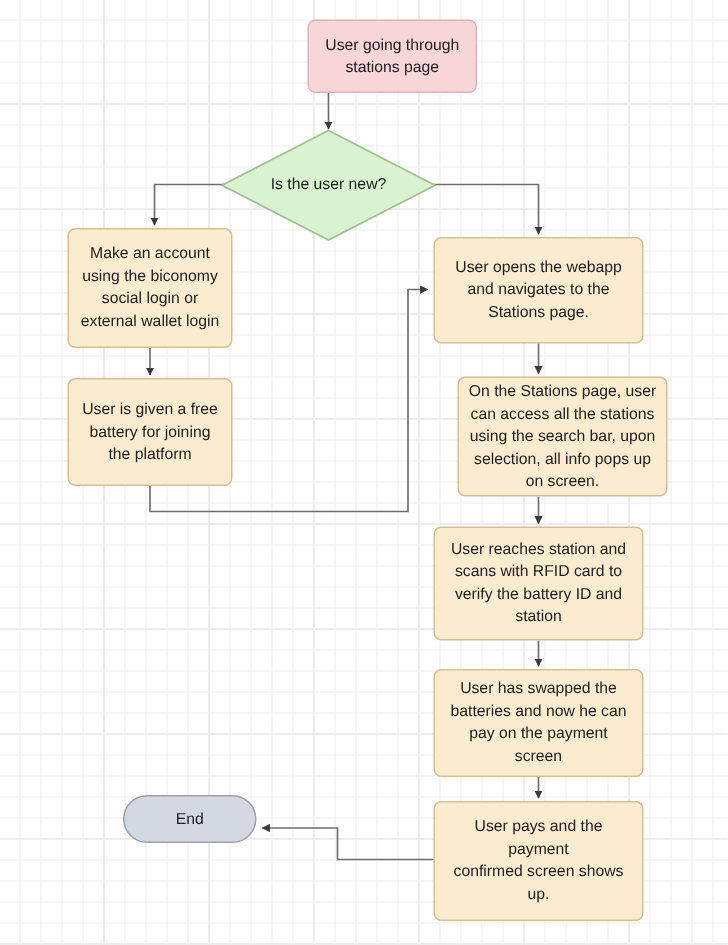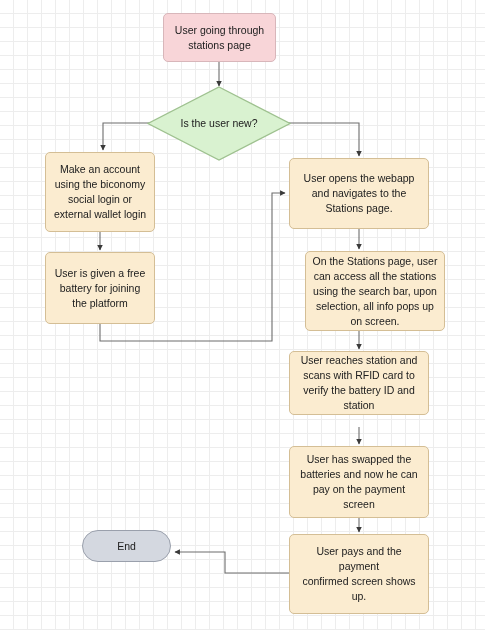--- a/index.html
+++ b/index.html
@@ -52,20 +52,21 @@
   }
   .node .label {
     display: block;
     padding: 0 6px;
     white-space: pre-line;
   }
   .node-start {
     background-color: #f8d5d8;
     border: 1px solid #d8b6ba;
     border-radius: 5px;
+    margin-left: 42px;
   }
   .node-process {
     background-color: #fbecd0;
     border: 1px solid #d4be95;
     border-radius: 5px;
   }
   .node-end {
     background-color: #d4d8e0;
     border: 1px solid #9aa0ac;
     border-radius: 24px;
@@ -143,21 +144,21 @@
   </div>
 
   <div class="node node-process" style="left:289px; top:251px; width:140px; height:80px;margin-left:16px;">
     <span class="label">On the Stations page, user
 can access all the stations
 using the search bar, upon
 selection, all info pops up
 on screen.</span>
   </div>
 
-  <div class="node node-process" style="left:289px; top:351px; width:140px; height:64px;">
+  <div class="node node-process" style="left:289px; top:351px; width:140px; height:76px;">
     <span class="label">User reaches station and
 scans with RFID card to
 verify the battery ID and
 station</span>
   </div>
 
   <div class="node node-process" style="left:289px; top:446px; width:140px; height:72px;">
     <span class="label">User has swapped the
 batteries and now he can
 pay on the payment

